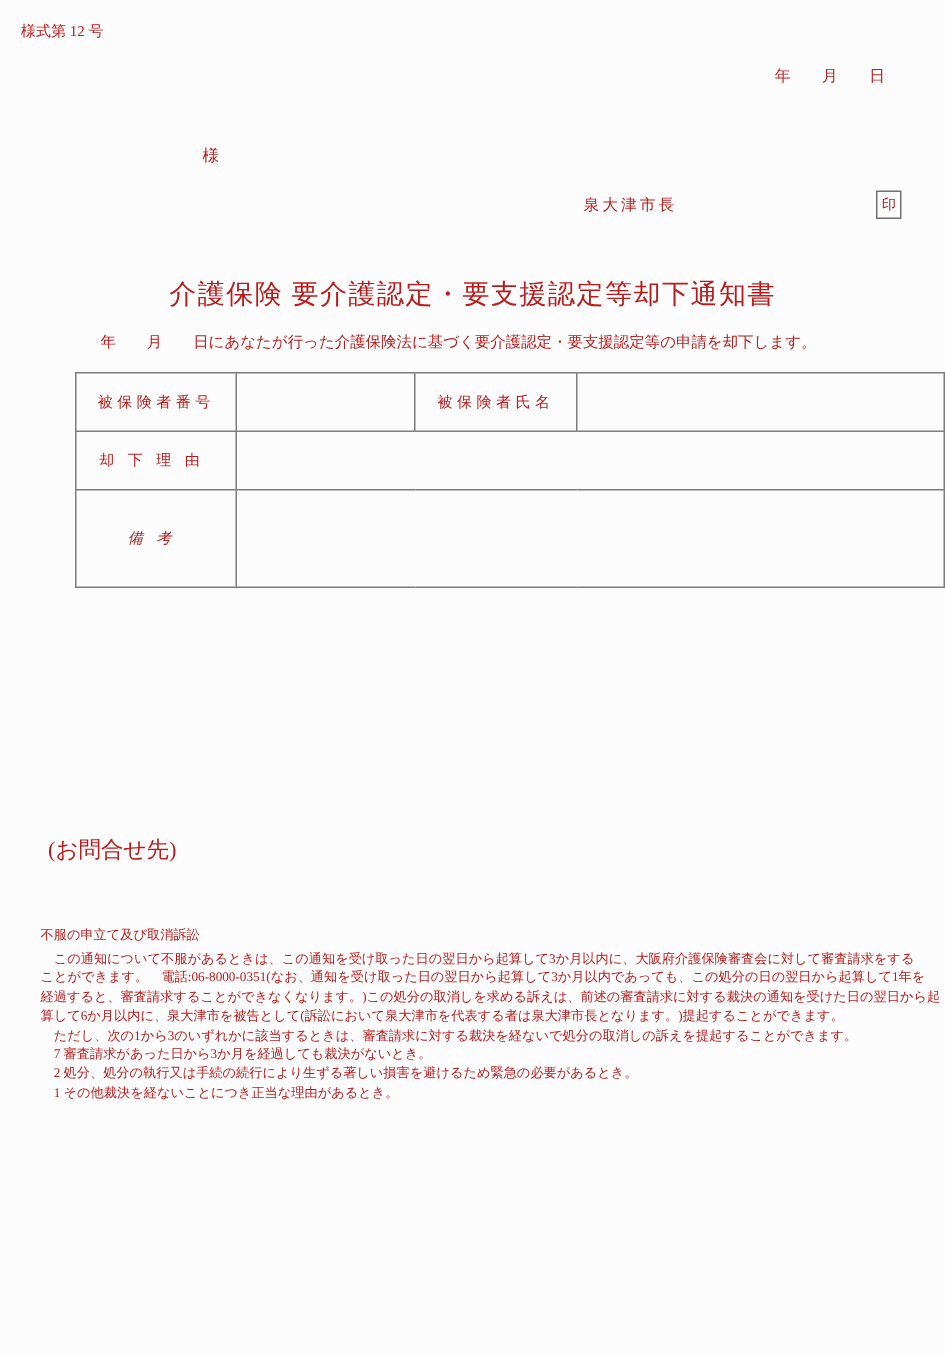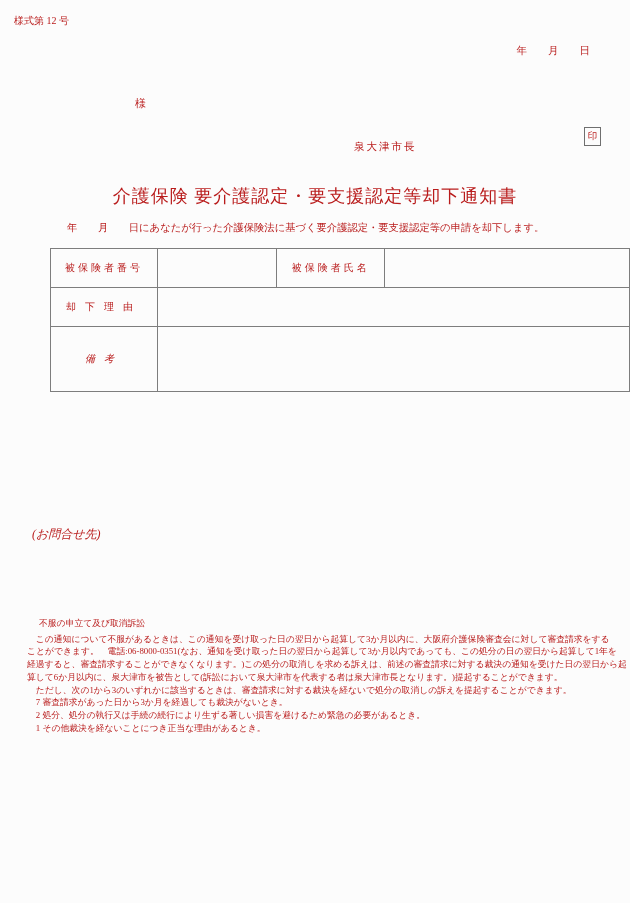--- a/index.html
+++ b/index.html
@@ -25,24 +25,23 @@
   }
   .date-line {
     right: 40px; top: 44px;
     font-size: 10.5px;
   }
   .addressee {
     left: 135px; top: 96px;
     font-size: 11px;
   }
   .issuer {
-    left: 354px; top: 130px;
+    left: 389px; top: 130px;
     font-size: 10.5px;
     letter-spacing: 2px;
-    margin-top: 10px;
   }
   .seal-box {
     left: 584px; top: 127px;
     width: 15px; height: 17px;
     border: 1px solid #6f6f6f;
     font-size: 9.5px;
     display: flex;
     align-items: center;
     justify-content: center;
     white-space: normal;
@@ -84,35 +83,33 @@
   }
   .col-l1 { width: 95px; }
   .col-v1 { width: 107px; }
   .col-l2 { width: 96px; }
   .col-v2 { width: 234px; }
   .row-1 { height: 35px; }
   .row-2 { height: 30px; }
   .row-3 { height: 65px; font-style: italic; }
 
   .contact-label {
-    left: 32px; top: 526px;
-    font-size: 12px;
-    font-style: italic;
+    left: 32px; top: 557px;
+    font-size: 15px;
   }
 
   .legal {
     left: 27px; top: 617px;
     width: 585px;
     font-size: 8.8px;
     line-height: 12.7px;
   }
   .legal-heading {
     white-space: pre;
     margin-bottom: 3px;
-    margin-left: 12px;
   }
   .legal-line {
     white-space: pre;
   }
 </style>
 </head>
 <body>
 
 <div class="page">
 

